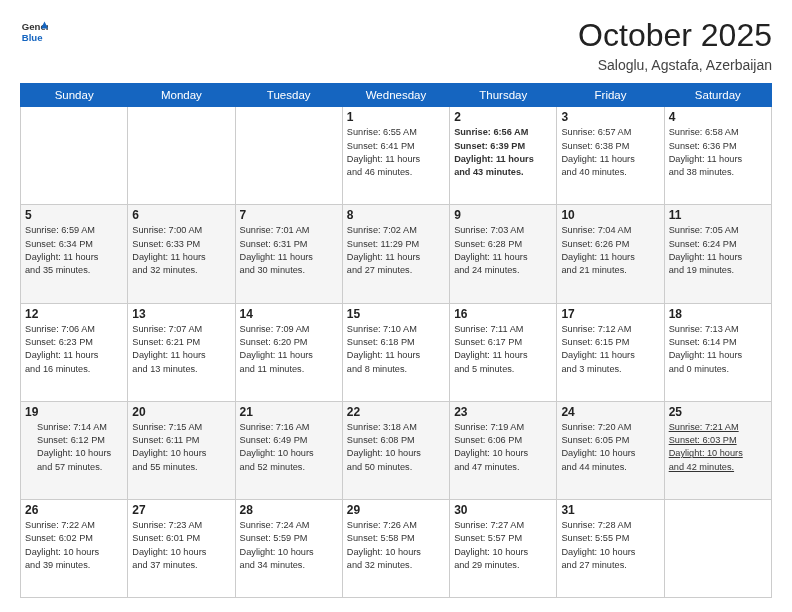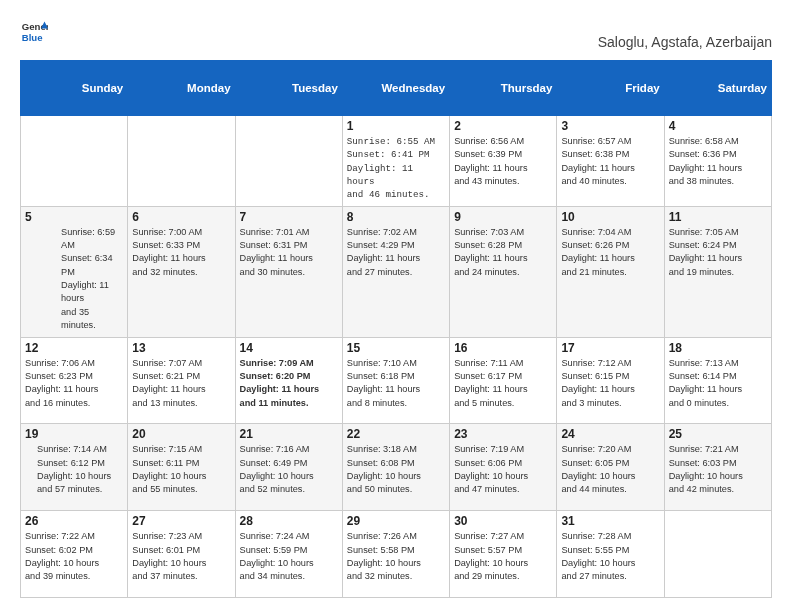--- a/index.html
+++ b/index.html
@@ -37,36 +37,36 @@
     }
     .month-title {
       font-size: 32px;
       font-weight: 300;
       color: #222;
       line-height: 1.1;
     }
     .location-title {
       font-size: 14px;
       color: #444;
-      margin-top: 16px;
+      margin-top: 4px;
     }
     .calendar {
       flex: 1;
       border: 1px solid #ccc;
       border-collapse: collapse;
       width: 100%;
       table-layout: fixed;
     }
     .calendar th {
       background: #1565c0;
       color: #fff;
       font-size: 11.5px;
-      font-weight: bold;
-      padding: 21px 4px;
-      text-align: right;
+      font-weight: normal;
+      padding: 5px 4px;
+      text-align: center;
       border: 1px solid #1565c0;
     }
     .calendar td {
       border: 1px solid #ccc;
       vertical-align: top;
       padding: 3px 4px;
       height: 86px;
       width: 113px;
     }
     .day-num {
@@ -99,20 +99,21 @@
 <div class="page">
   <div class="header">
     <div class="logo">
       <svg class="logo-icon" viewBox="0 0 32 32">
         <text x="2" y="14" font-size="11" font-weight="bold" fill="#333" font-family="Arial">General</text>
         <text x="2" y="26" font-size="11" font-weight="bold" fill="#1565c0" font-family="Arial">Blue</text>
         <polygon points="28,4 32,12 24,12" fill="#1565c0"></polygon>
       </svg>
     </div>
     <div class="title-block">
+      <div class="month-title">October 2025</div>
       <div class="location-title">Saloglu, Agstafa, Azerbaijan</div>
     </div>
   </div>
 
   <table class="calendar">
     <thead>
       <tr>
         <th>Sunday</th>
         <th>Monday</th>
         <th>Tuesday</th>
@@ -122,28 +123,28 @@
         <th>Saturday</th>
       </tr>
     </thead>
     <tbody id="calendar-body">
     <tr>
           <td class="empty-cell"></td>
           <td class="empty-cell"></td>
           <td class="empty-cell"></td>
           <td>
             <div class="day-num">1</div>
-            <div class="day-info" style="white-space: pre-line; font-family: Liberation Mono, monospace;">Sunrise: 6:55 AM
+            <div class="day-info" style="white-space: pre-line;">Sunrise: 6:55 AM
 Sunset: 6:41 PM
 Daylight: 11 hours
 and 46 minutes.</div>
           </td>
           <td>
             <div class="day-num">2</div>
-            <div class="day-info" style="white-space: pre-line;">Sunrise: 6:56 AM
+            <div class="day-info" style="white-space: pre-line; font-weight: bold;">Sunrise: 6:56 AM
 Sunset: 6:39 PM
 Daylight: 11 hours
 and 43 minutes.</div>
           </td>
           <td>
             <div class="day-num">3</div>
             <div class="day-info" style="white-space: pre-line;">Sunrise: 6:57 AM
 Sunset: 6:38 PM
 Daylight: 11 hours
 and 40 minutes.</div>
@@ -152,21 +153,21 @@
             <div class="day-num">4</div>
             <div class="day-info" style="white-space: pre-line;">Sunrise: 6:58 AM
 Sunset: 6:36 PM
 Daylight: 11 hours
 and 38 minutes.</div>
           </td>
         </tr>
         <tr>
           <td>
             <div class="day-num">5</div>
-            <div class="day-info" style="white-space: pre-line; margin-left: 36px;">Sunrise: 6:59 AM
+            <div class="day-info" style="white-space: pre-line;">Sunrise: 6:59 AM
 Sunset: 6:34 PM
 Daylight: 11 hours
 and 35 minutes.</div>
           </td>
           <td>
             <div class="day-num">6</div>
             <div class="day-info" style="white-space: pre-line;">Sunrise: 7:00 AM
 Sunset: 6:33 PM
 Daylight: 11 hours
 and 32 minutes.</div>
@@ -174,21 +175,21 @@
           <td>
             <div class="day-num">7</div>
             <div class="day-info" style="white-space: pre-line;">Sunrise: 7:01 AM
 Sunset: 6:31 PM
 Daylight: 11 hours
 and 30 minutes.</div>
           </td>
           <td>
             <div class="day-num">8</div>
             <div class="day-info" style="white-space: pre-line;">Sunrise: 7:02 AM
-Sunset: 4:29 PM
+Sunset: 11:29 PM
 Daylight: 11 hours
 and 27 minutes.</div>
           </td>
           <td>
             <div class="day-num">9</div>
             <div class="day-info" style="white-space: pre-line;">Sunrise: 7:03 AM
 Sunset: 6:28 PM
 Daylight: 11 hours
 and 24 minutes.</div>
           </td>
@@ -217,21 +218,21 @@
           </td>
           <td>
             <div class="day-num">13</div>
             <div class="day-info" style="white-space: pre-line;">Sunrise: 7:07 AM
 Sunset: 6:21 PM
 Daylight: 11 hours
 and 13 minutes.</div>
           </td>
           <td>
             <div class="day-num">14</div>
-            <div class="day-info" style="white-space: pre-line; font-weight: bold;">Sunrise: 7:09 AM
+            <div class="day-info" style="white-space: pre-line;">Sunrise: 7:09 AM
 Sunset: 6:20 PM
 Daylight: 11 hours
 and 11 minutes.</div>
           </td>
           <td>
             <div class="day-num">15</div>
             <div class="day-info" style="white-space: pre-line;">Sunrise: 7:10 AM
 Sunset: 6:18 PM
 Daylight: 11 hours
 and 8 minutes.</div>
@@ -296,21 +297,21 @@
           </td>
           <td>
             <div class="day-num">24</div>
             <div class="day-info" style="white-space: pre-line;">Sunrise: 7:20 AM
 Sunset: 6:05 PM
 Daylight: 10 hours
 and 44 minutes.</div>
           </td>
           <td>
             <div class="day-num">25</div>
-            <div class="day-info" style="white-space: pre-line;">Sunrise: 7:21 AM
+            <div class="day-info" style="white-space: pre-line; text-decoration: underline;">Sunrise: 7:21 AM
 Sunset: 6:03 PM
 Daylight: 10 hours
 and 42 minutes.</div>
           </td>
         </tr>
         <tr>
           <td>
             <div class="day-num">26</div>
             <div class="day-info" style="white-space: pre-line;">Sunrise: 7:22 AM
 Sunset: 6:02 PM

